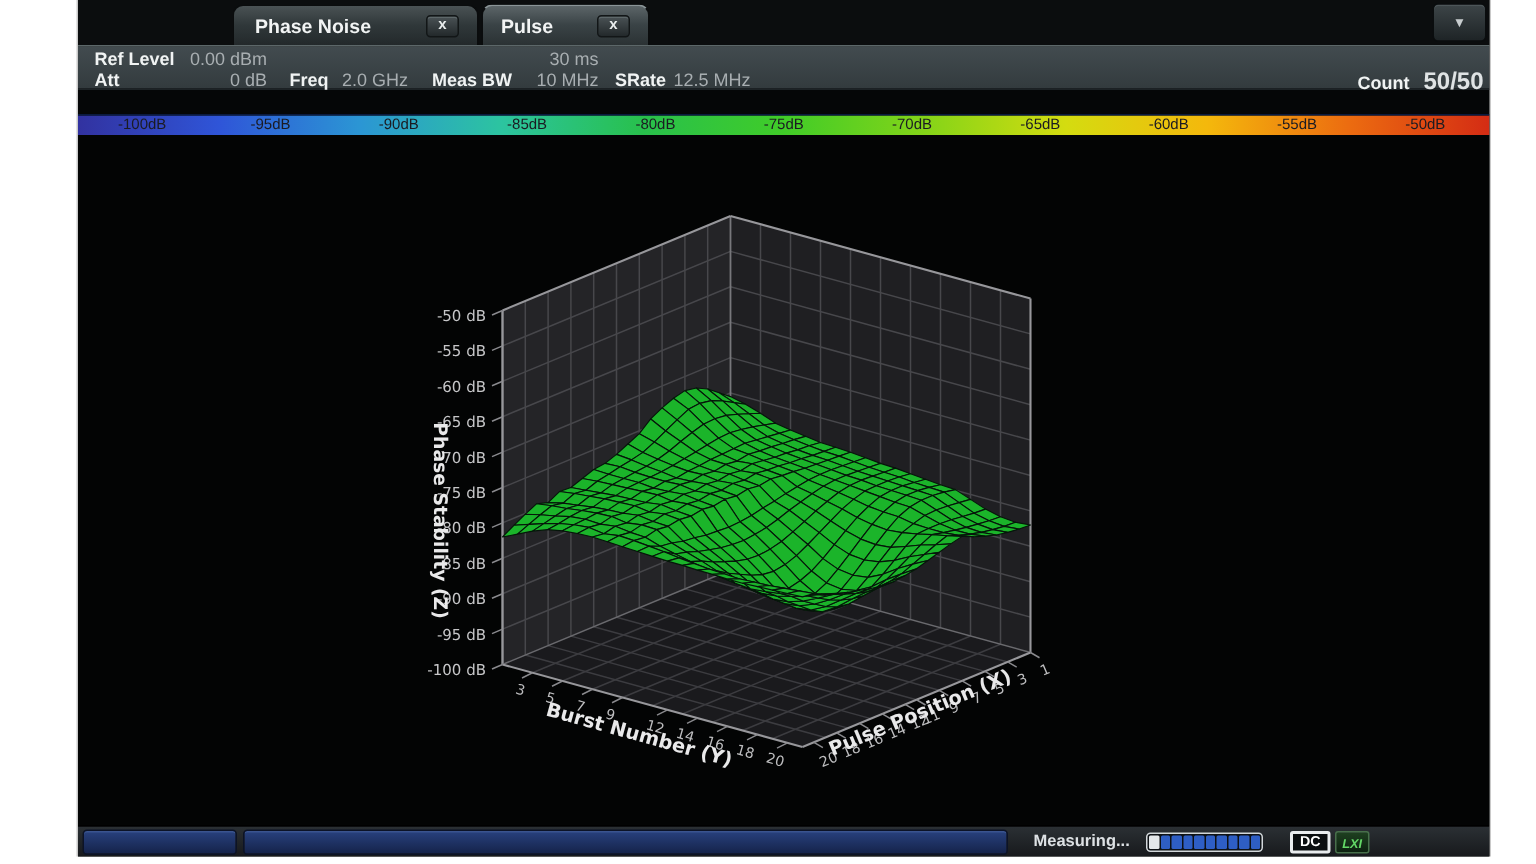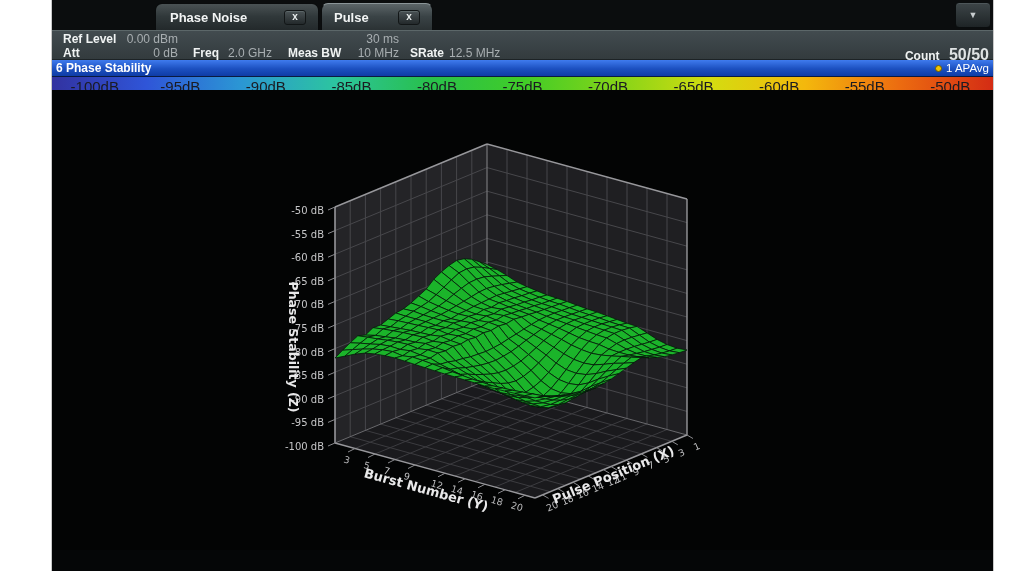--- a/index.html
+++ b/index.html
@@ -45,21 +45,21 @@
   .titlebar { position:absolute; left:0; top:60px; width:100%; height:16px;
               background:linear-gradient(180deg,#3f7bee,#1c50c0 55%,#0e3ca6);
               color:#ffffff; font-size:12px; font-weight:600; line-height:16px; }
   .titlebar .wt { position:absolute; left:4px; top:0; }
   .trace { position:absolute; right:4px; top:0; height:16px; display:flex; align-items:center; gap:4px; }
   .trace .dot { width:7px; height:7px; border-radius:50%; background:#f2c500; border:1px solid #6e5a00; }
   .trace .tl { color:#fff; font-size:11.5px; font-weight:normal; }
 
   
   .colorbar { position:absolute; left:0; top:76px; width:100%; height:14px; border-top:1px solid #0a1a40; }
-  .colorbar span { position:absolute; top:1px; font-size:15px; font-weight:500; color:#1b1b22;
+  .colorbar span { position:absolute; top:1px; font-size:10px; font-weight:500; color:#1b1b22;
                    transform:translateX(-50%); white-space:nowrap; }
 
   
   .plot-area { position:absolute; left:0; top:90px; width:941px; height:460px; background:#030404; }
   svg text { font-family:"DejaVu Sans", sans-serif; }
 
   
   .statusbar { position:absolute; left:0; top:550px; width:100%; height:21px;
                background:linear-gradient(180deg,#2b3034,#17191c); border-top:1px solid #000; }
   .seg { position:absolute; top:2px; height:17px; border-radius:3px;
@@ -112,27 +112,20 @@
       <span class="lab r2" style="left:236px;">Meas BW</span>
       <span class="val r2 ra" style="left:290px; width:57px;">10 MHz</span>
       <span class="lab r2" style="left:358px;">SRate</span>
       <span class="val r2" style="left:397px;">12.5 MHz</span>
       <span class="count-field">
         <b>Count</b>
         <span>50/50</span>
       </span>
     </div>
 
-    <div class="titlebar">
-      <span class="wt">6 Phase Stability</span>
-      <span class="trace">
-        <span class="dot"></span>
-        <span class="tl">1 APAvg</span>
-      </span>
-    </div>
 
     <div class="colorbar" id="colorbar" style="background: linear-gradient(90deg, rgb(50, 50, 160) 0%, rgb(47, 85, 216) 10%, rgb(43, 150, 212) 20%, rgb(44, 196, 160) 30%, rgb(40, 192, 76) 40%, rgb(64, 204, 40) 50%, rgb(132, 212, 24) 60%, rgb(212, 220, 16) 70%, rgb(244, 184, 12) 80%, rgb(236, 108, 16) 90%, rgb(212, 44, 20) 100%);">
         <span style="left: 4.54545%;">-100dB</span>
         <span style="left: 13.6364%;">-95dB</span>
         <span style="left: 22.7273%;">-90dB</span>
         <span style="left: 31.8182%;">-85dB</span>
         <span style="left: 40.9091%;">-80dB</span>
         <span style="left: 50%;">-75dB</span>
         <span style="left: 59.0909%;">-70dB</span>
         <span style="left: 68.1818%;">-65dB</span>
@@ -670,15 +663,34 @@
           <polygon points="478.2,306.0 485.8,307.1 495.8,306.1 488.2,306.0" fill="#1bb42a" stroke="#06150a" stroke-width="0.75" stroke-linejoin="round"></polygon>
           <polygon points="453.0,301.1 460.6,300.3 470.6,302.1 463.0,303.4" fill="#1bb42a" stroke="#06150a" stroke-width="0.75" stroke-linejoin="round"></polygon>
           <polygon points="470.6,302.1 478.2,306.0 488.2,306.0 480.6,303.9" fill="#1bb42a" stroke="#06150a" stroke-width="0.75" stroke-linejoin="round"></polygon>
           <polygon points="488.2,306.0 495.8,306.1 505.8,305.6 498.2,306.8" fill="#1bb42a" stroke="#06150a" stroke-width="0.75" stroke-linejoin="round"></polygon>
           <polygon points="463.0,303.4 470.6,302.1 480.6,303.9 473.0,305.7" fill="#1bb42a" stroke="#06150a" stroke-width="0.75" stroke-linejoin="round"></polygon>
           <polygon points="480.6,303.9 488.2,306.0 498.2,306.8 490.6,305.7" fill="#1bb42a" stroke="#06150a" stroke-width="0.75" stroke-linejoin="round"></polygon>
           <polygon points="473.0,305.7 480.6,303.9 490.6,305.7 483.0,307.9" fill="#1bb42a" stroke="#06150a" stroke-width="0.75" stroke-linejoin="round"></polygon>
         </svg>
     </div>
 
+    <div class="statusbar">
+      <div class="seg seg1"></div>
+      <div class="seg seg2"></div>
+      <span class="measuring">Measuring...</span>
+      <div class="progress" id="progress">
+          <i class="head"></i>
+          <i></i>
+          <i></i>
+          <i></i>
+          <i></i>
+          <i></i>
+          <i></i>
+          <i></i>
+          <i></i>
+          <i></i>
+        </div>
+      <div class="dc-box">DC</div>
+      <div class="lxi-box">LXI</div>
+    </div>
 
   </div>
 </div>
 
 </body></html>

